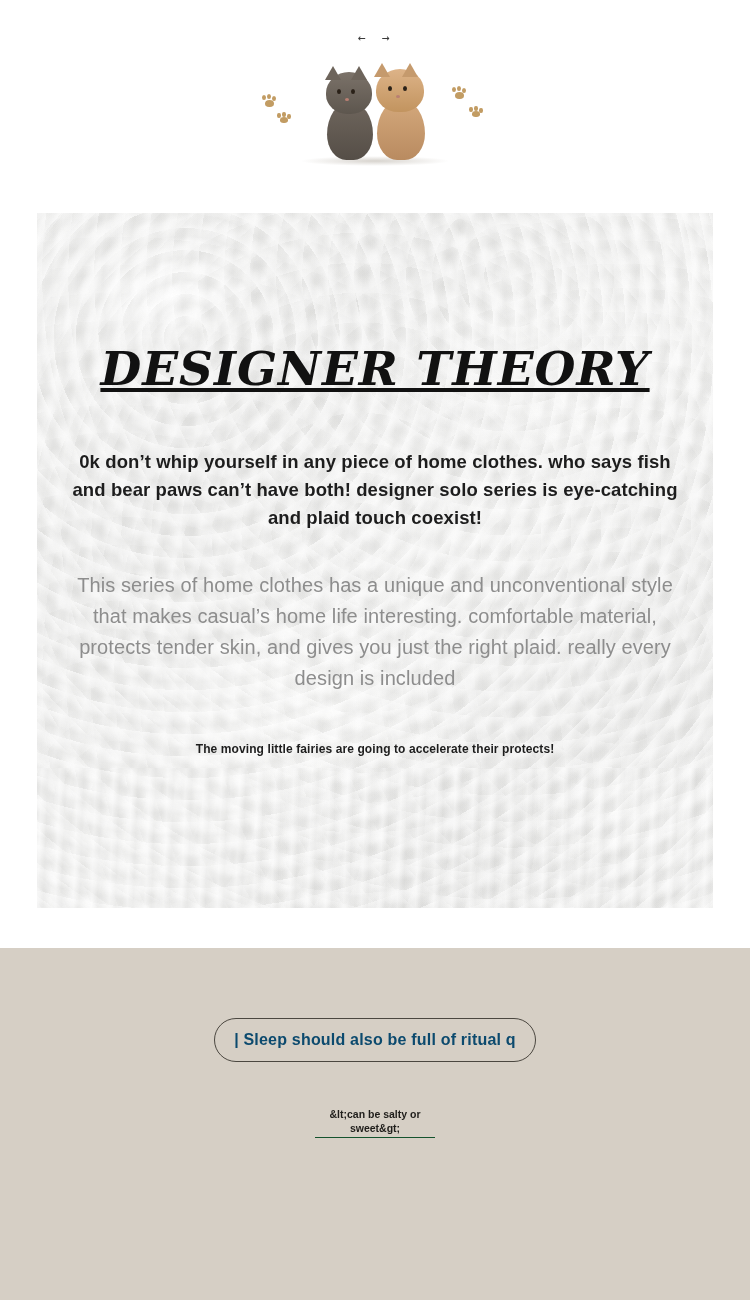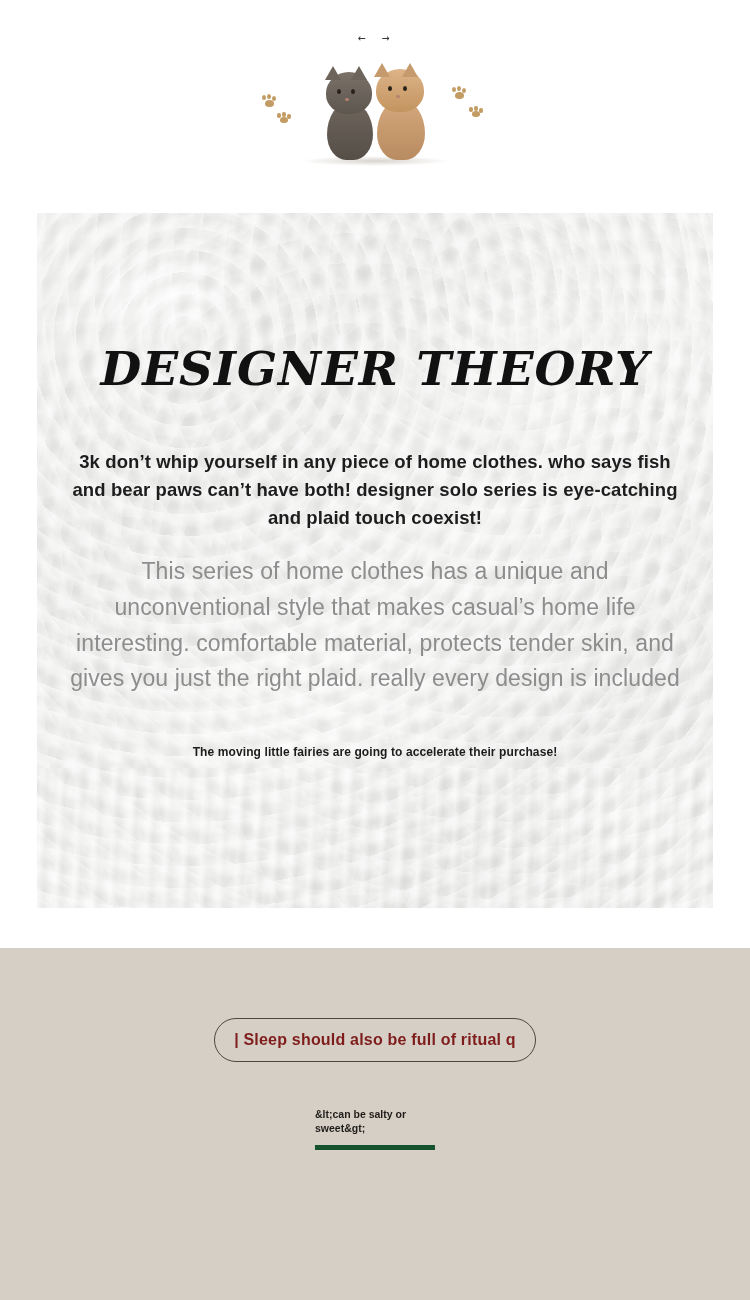--- a/index.html
+++ b/index.html
@@ -151,32 +151,33 @@
   .designer-title {
     margin-top: 132px;
     font-family: "DejaVu Serif", serif;
     font-style: italic;
     font-weight: 700;
     font-size: 47px;
     letter-spacing: 1px;
     color: #111111;
     line-height: 1;
     white-space: nowrap;
+    text-decoration: underline;
   }
   .designer-lead {
     margin-top: 56px;
     font-size: 18.5px;
     font-weight: bold;
     color: #1d1d1d;
     line-height: 1.52;
     letter-spacing: 0.1px;
   }
   .designer-body {
-    margin-top: 22px;
-    font-size: 23px;
+    margin-top: 38px;
+    font-size: 20px;
     color: #8d8d8d;
     line-height: 1.55;
     letter-spacing: 0.1px;
   }
   .designer-note {
     margin-top: 48px;
     font-size: 12px;
     font-weight: bold;
     color: #1d1d1d;
     letter-spacing: 0.1px;
@@ -201,40 +202,40 @@
     border: 1.6px solid #4b4740;
     border-radius: 22px;
     display: flex;
     align-items: center;
     justify-content: center;
     background: transparent;
   }
   .ritual-pill-text {
     font-size: 16px;
     font-weight: bold;
-    color: #7f1d1d;
+    color: #0c4a6e;
     letter-spacing: 0.2px;
     white-space: nowrap;
   }
 
   .tag-row {
     position: absolute;
     top: 160px;
     left: 0;
     width: 750px;
     display: flex;
     justify-content: center;
     gap: 28px;
     padding: 0 130px;
   }
   .tag-item {
     flex: 0 0 auto;
-    text-align: left;
-    padding-bottom: 10px;
-    border-bottom: 5px solid #14532d;
+    text-align: center;
+    padding-bottom: 2px;
+    border-bottom: 1px solid #14532d;
   }
   .tag-item-1 { width: 120px; }
   .tag-item-2 { width: 172px; }
   .tag-item-3 { width: 160px; }
   .tag-text {
     font-size: 10.5px;
     font-weight: bold;
     color: #1f1d1a;
     line-height: 1.3;
   }
@@ -303,23 +304,23 @@
   </div>
 </div>
 
 <div class="designer-panel">
   <div class="ripple-layer"></div>
   <div class="ripple-layer-2"></div>
   <div class="ripple-bottom"></div>
 
   <div class="designer-inner">
     <div class="designer-title">DESIGNER THEORY</div>
-    <div class="designer-lead">3k don’t whip yourself in any piece of home clothes. who says fish and bear paws can’t have both! designer solo series is eye-catching and plaid touch coexist!</div>
+    <div class="designer-lead">0k don’t whip yourself in any piece of home clothes. who says fish and bear paws can’t have both! designer solo series is eye-catching and plaid touch coexist!</div>
     <div class="designer-body">This series of home clothes has a unique and unconventional style that makes casual’s home life interesting. comfortable material, protects tender skin, and gives you just the right plaid. really every design is included</div>
-    <div class="designer-note">The moving little fairies are going to accelerate their purchase!</div>
+    <div class="designer-note">The moving little fairies are going to accelerate their protects!</div>
   </div>
 </div>
 
 <div class="ritual-section">
 
   <div class="ritual-pill">
     <span class="ritual-pill-text">| Sleep should also be full of ritual q</span>
   </div>
 
   <div class="tag-row">

